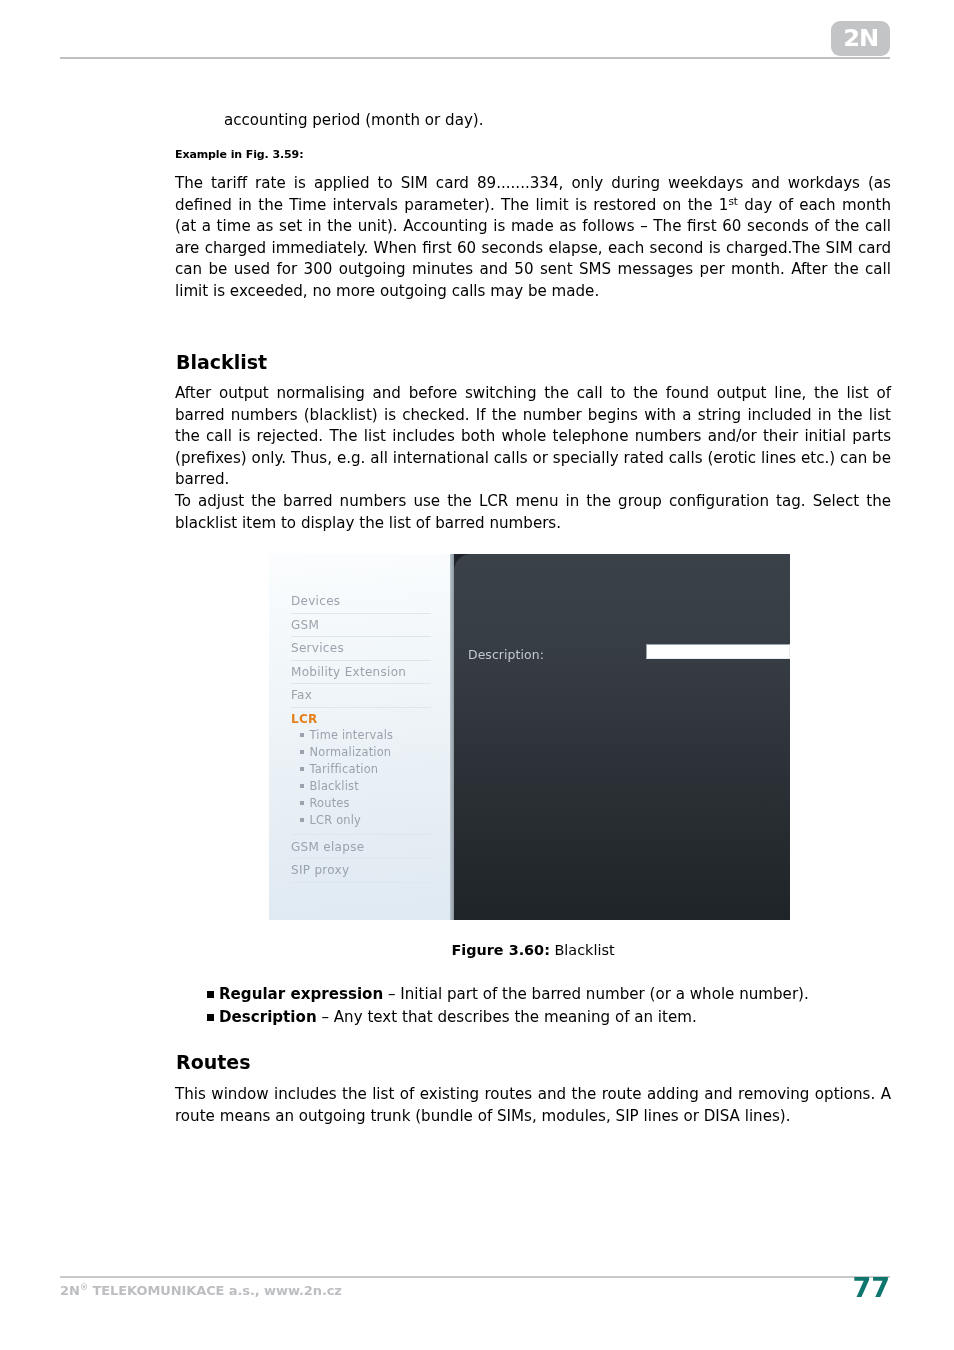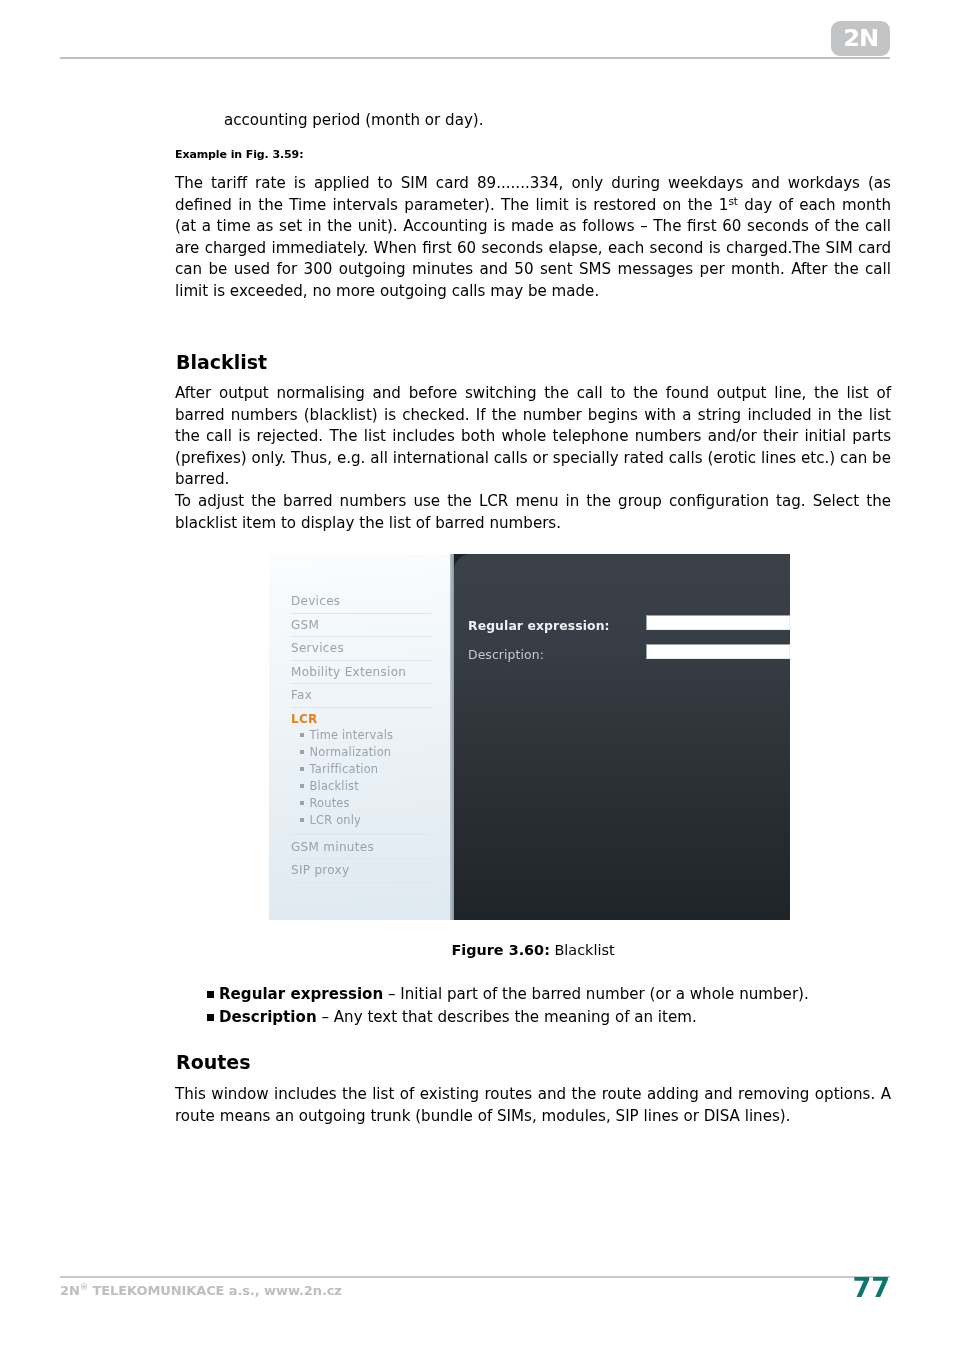--- a/index.html
+++ b/index.html
@@ -314,32 +314,28 @@
         <div class="menu-item">Services</div>
         <div class="menu-item">Mobility Extension</div>
         <div class="menu-item">Fax</div>
         <div class="menu-item active">LCR</div>
         <div class="menu-sub"><span class="sq"></span><span>Time intervals</span></div>
         <div class="menu-sub"><span class="sq"></span><span>Normalization</span></div>
         <div class="menu-sub"><span class="sq"></span><span>Tariffication</span></div>
         <div class="menu-sub"><span class="sq"></span><span>Blacklist</span></div>
         <div class="menu-sub"><span class="sq"></span><span>Routes</span></div>
         <div class="menu-sub"><span class="sq"></span><span>LCR only</span></div>
-        <div class="menu-item group-top">GSM minutes</div>
+        <div class="menu-item group-top">GSM elapse</div>
         <div class="menu-item">SIP proxy</div>
       </div>
   </div>
   <div id="fig-sidebar-edge"></div>
 
   <div id="fig-panel">
 
-    <div class="form-row" style="top:61px;">
-      <div class="form-label strong">Regular expression:</div>
-      <div class="form-input"></div>
-    </div>
 
     <div class="form-row" style="top:90px;">
       <div class="form-label soft">Description:</div>
       <div class="form-input"></div>
     </div>
   </div>
 </div>
 
 <div id="figure-caption">
   <b>Figure 3.60:</b><span> Blacklist</span>

